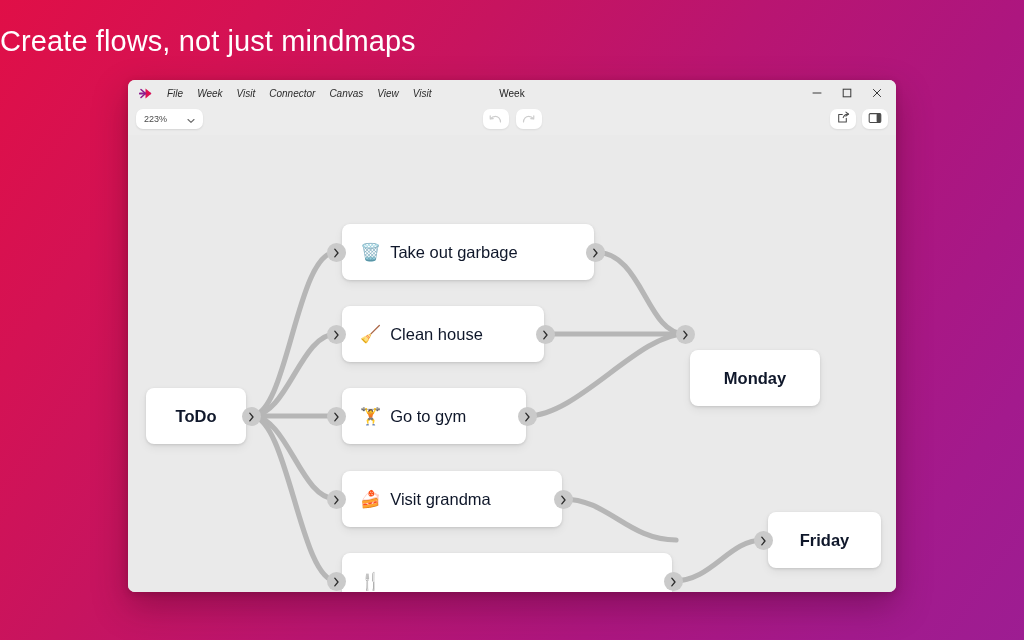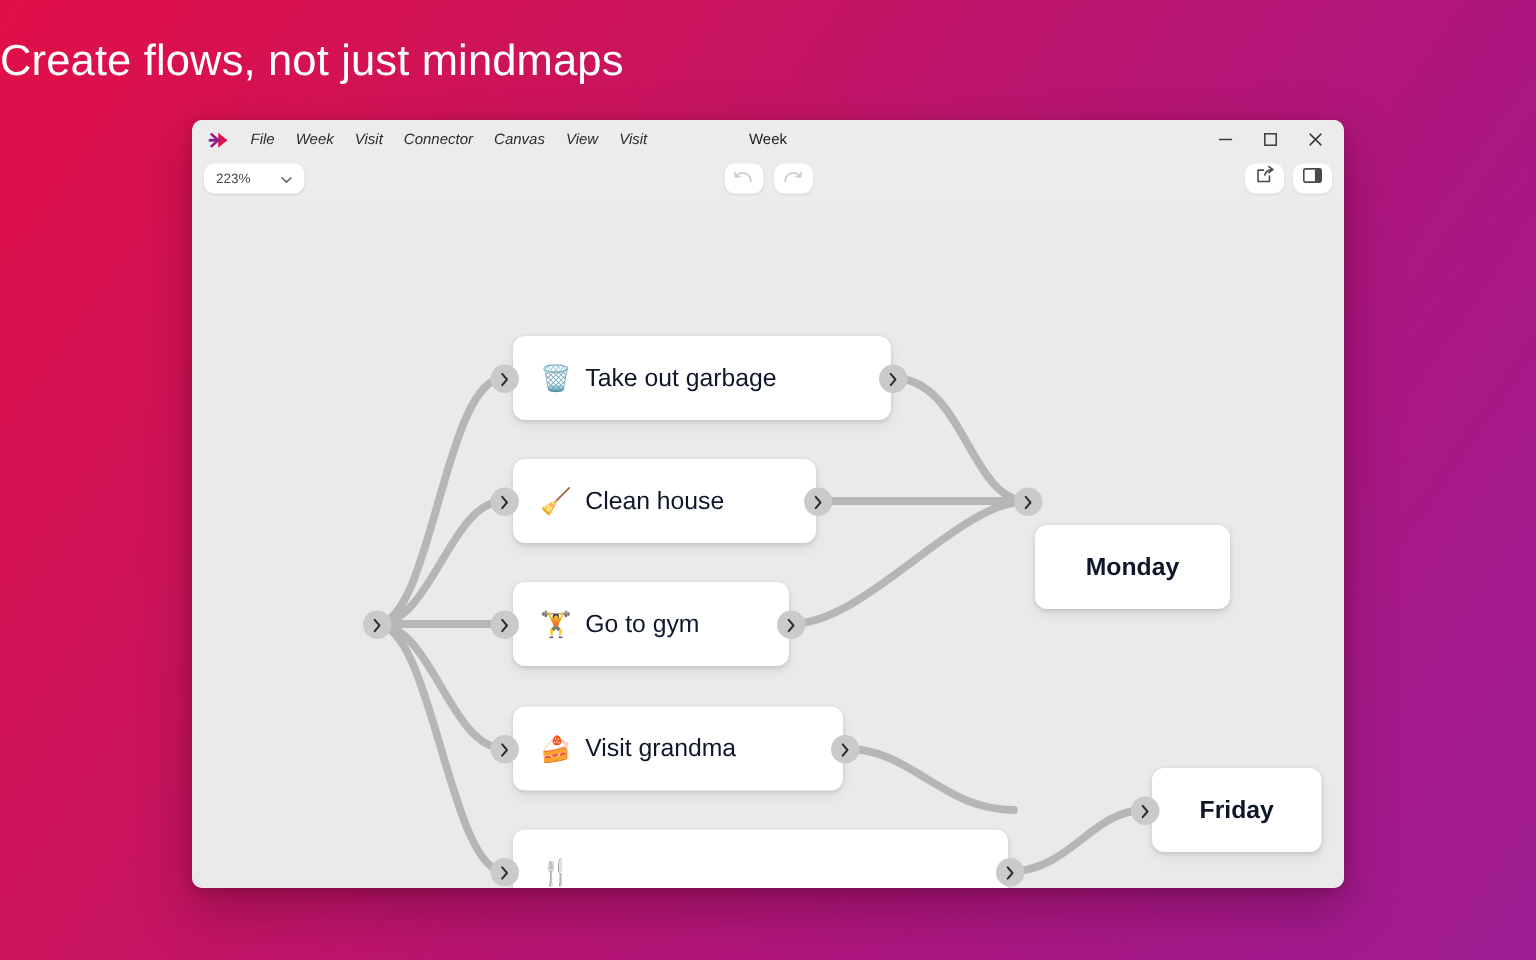--- a/index.html
+++ b/index.html
@@ -288,20 +288,25 @@
 
           <path d="M467,117 C515,117 518,199 557,199"></path>
           <path d="M417,199 L557,199"></path>
           <path d="M399,281 C450,281 510,199 557,199"></path>
 
           <path d="M435,364 C480,364 500,405 548,405"></path>
           <path d="M545,446 C585,446 600,405 635,405"></path>
         </g>
       </svg>
 
+      <div class="node strong" style="left:18px; top:253px; width:100px; height:56px;">
+        <div class="node-inner" style="justify-content:center; padding:0 14px;">
+          <span class="node-label">ToDo</span>
+        </div>
+      </div>
       <div class="handle" style="left:114px; top:272px;">
         <svg width="7" height="10" viewBox="0 0 7 10">
             <path d="M1.8,1.2 L5,5 L1.8,8.8" stroke="#2c2c2c" stroke-width="1.3" fill="none" stroke-linecap="round" stroke-linejoin="round"></path>
           </svg>
       </div>
 
       <div class="node" style="left:214px; top:89px; width:252px; height:56px;">
         <div class="node-inner">
           <span class="node-emoji">🗑️</span>
           <span class="node-label">Take out garbage</span>

